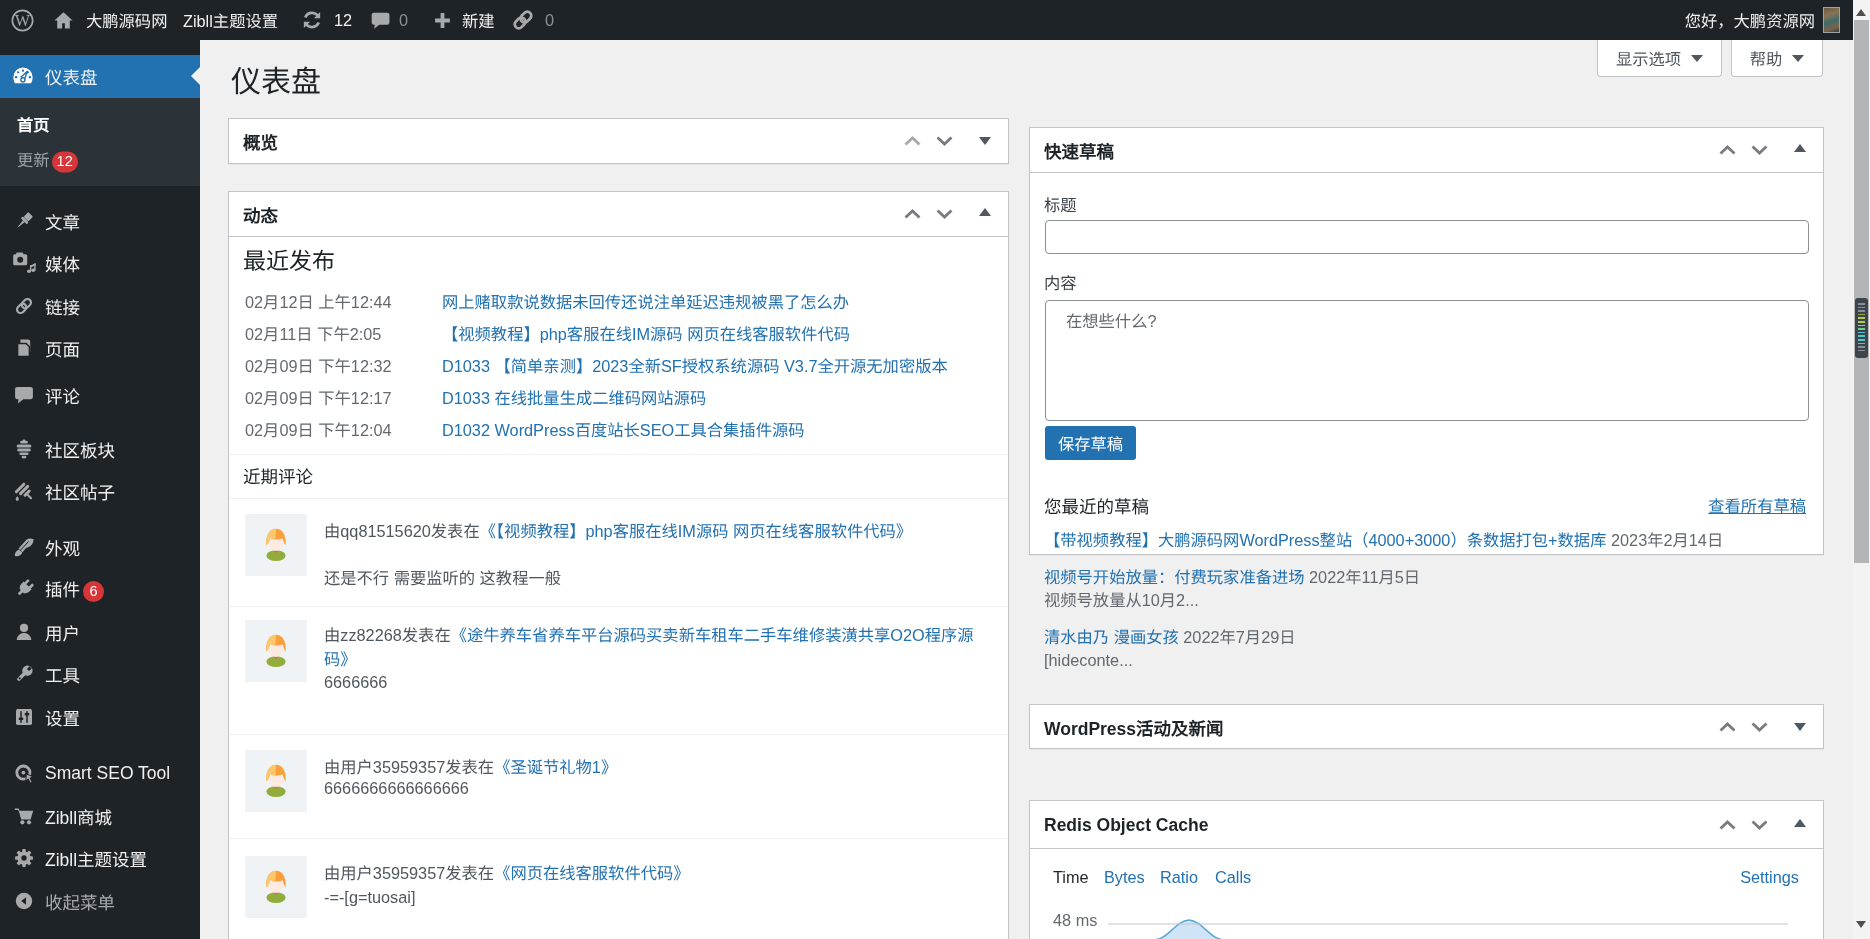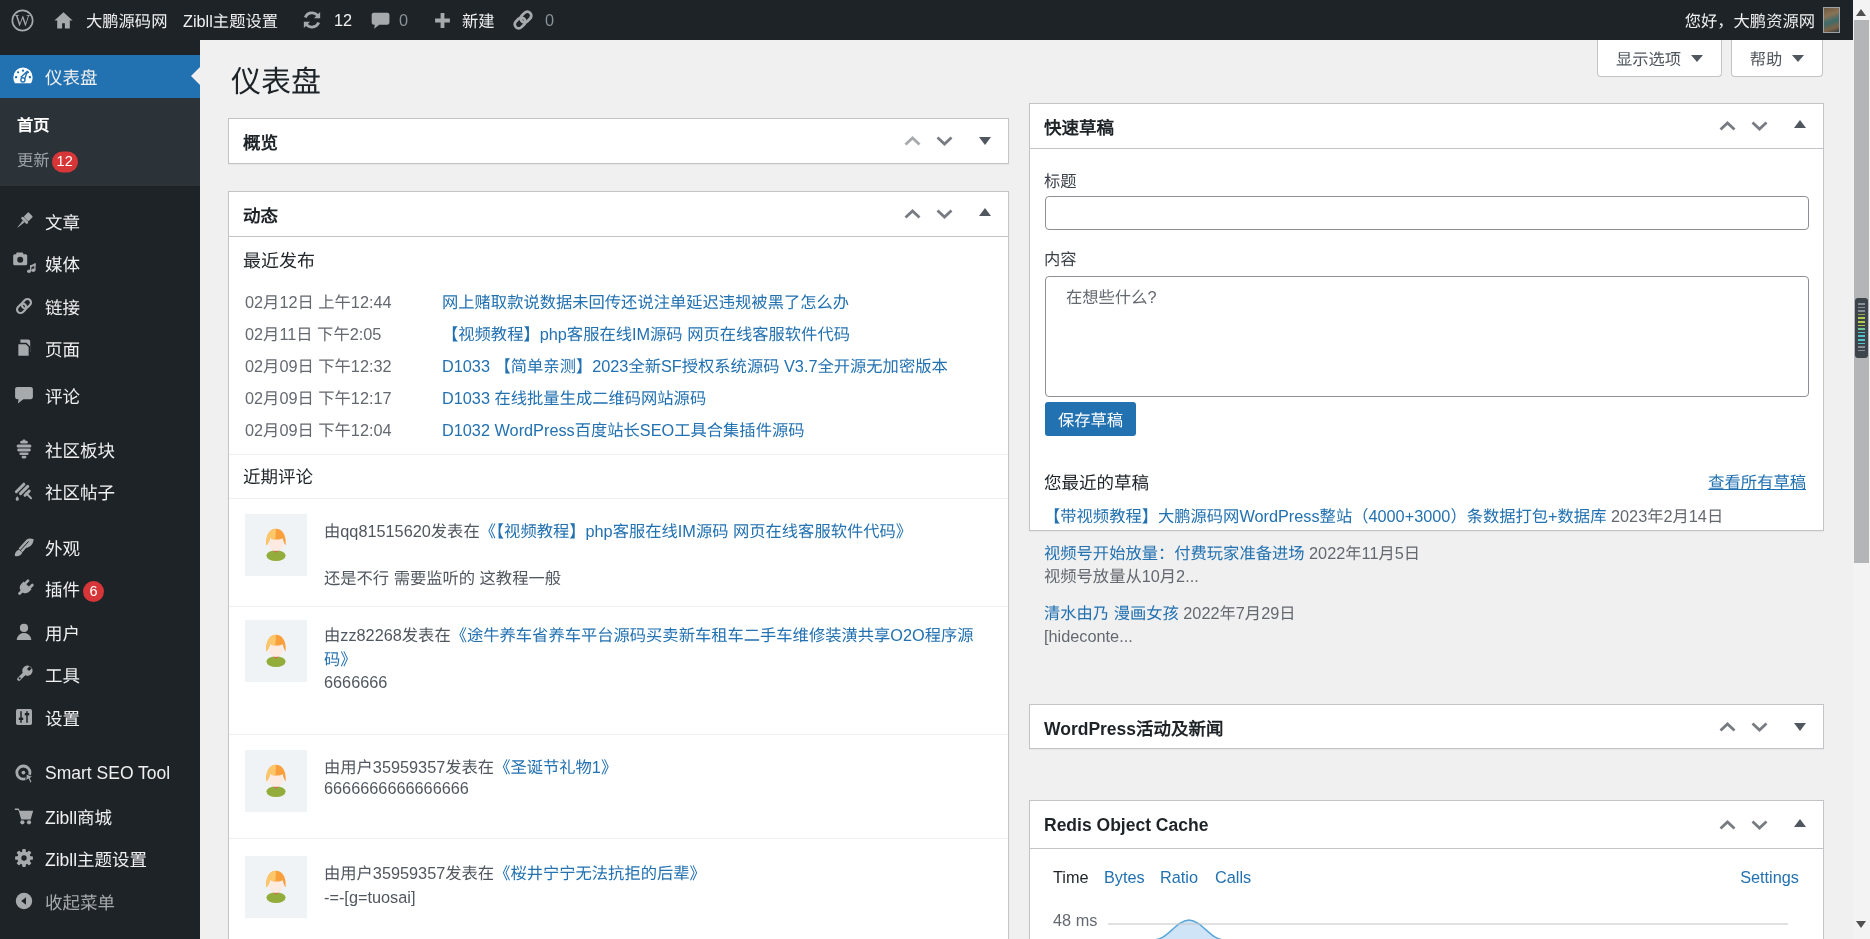--- a/index.html
+++ b/index.html
@@ -307,21 +307,21 @@
   <div class="bhead">
     <h2>动态</h2>
     <svg class="chev" style="right:87px;" viewBox="0 0 17 10">
         <path d="M1.5 8.5L8.5 2l7 6.5" stroke="#787c82" stroke-width="2.8" fill="none"></path>
       </svg>
     <svg class="chev" style="right:55px;" viewBox="0 0 17 10">
         <path d="M1.5 1.5L8.5 8l7-6.5" stroke="#787c82" stroke-width="2.8" fill="none"></path>
       </svg>
     <span class="togg tri-u" style="right:17px;"></span>
   </div>
-  <div class="ln" style="left:14px;top:58px;font-size:18px;color:#1d2327;">最近发布</div>
+  <div class="ln" style="left:14px;top:58px;font-size:23px;color:#1d2327;">最近发布</div>
   <div class="ln" style="left:16px;top:98.5px;color:#646970;">02月12日 上午12:44</div>
     <a class="ln" style="left:213px;top:98.5px;">网上赌取款说数据未回传还说注单延迟违规被黑了怎么办</a>
   <div class="ln" style="left:16px;top:130.5px;color:#646970;">02月11日 下午2:05</div>
     <a class="ln" style="left:213px;top:130.5px;">【视频教程】php客服在线IM源码 网页在线客服软件代码</a>
   <div class="ln" style="left:16px;top:162.5px;color:#646970;">02月09日 下午12:32</div>
     <a class="ln" style="left:213px;top:162.5px;">D1033 【简单亲测】2023全新SF授权系统源码 V3.7全开源无加密版本</a>
   <div class="ln" style="left:16px;top:194.5px;color:#646970;">02月09日 下午12:17</div>
     <a class="ln" style="left:213px;top:194.5px;">D1033 在线批量生成二维码网站源码</a>
   <div class="ln" style="left:16px;top:226.5px;color:#646970;">02月09日 下午12:04</div>
     <a class="ln" style="left:213px;top:226.5px;">D1032 WordPress百度站长SEO工具合集插件源码</a>
@@ -347,25 +347,25 @@
   <svg class="abs" style="left:16px;top:558px;" width="62" height="62">
       <use href="#avatar"></use>
     </svg>
   <div class="ln" style="left:95px;top:563.5px;color:#50575e;">由用户35959357发表在<a>《圣诞节礼物1》</a></div>
   <div class="ln" style="left:95px;top:584.5px;color:#50575e;">6666666666666666</div>
   <div class="abs" style="left:0;top:646px;width:779px;height:1px;background:#f0f0f1;"></div>
 
   <svg class="abs" style="left:16px;top:664px;" width="62" height="62">
       <use href="#avatar"></use>
     </svg>
-  <div class="ln" style="left:95px;top:669.5px;color:#50575e;">由用户35959357发表在<a>《桜井宁宁无法抗拒的后辈》</a></div>
+  <div class="ln" style="left:95px;top:669.5px;color:#50575e;">由用户35959357发表在<a>《网页在线客服软件代码》</a></div>
   <div class="ln" style="left:95px;top:693.5px;color:#50575e;">-=-[g=tuosai]</div>
 </div>
 
-<div class="box" style="left:1029px;top:103px;width:795px;height:428px;">
+<div class="box" style="left:1029px;top:127px;width:795px;height:428px;">
   <div class="bhead">
     <h2>快速草稿</h2>
     <svg class="chev" style="right:87px;" viewBox="0 0 17 10">
         <path d="M1.5 8.5L8.5 2l7 6.5" stroke="#787c82" stroke-width="2.8" fill="none"></path>
       </svg>
     <svg class="chev" style="right:55px;" viewBox="0 0 17 10">
         <path d="M1.5 1.5L8.5 8l7-6.5" stroke="#787c82" stroke-width="2.8" fill="none"></path>
       </svg>
     <span class="togg tri-u" style="right:17px;"></span>
   </div>

